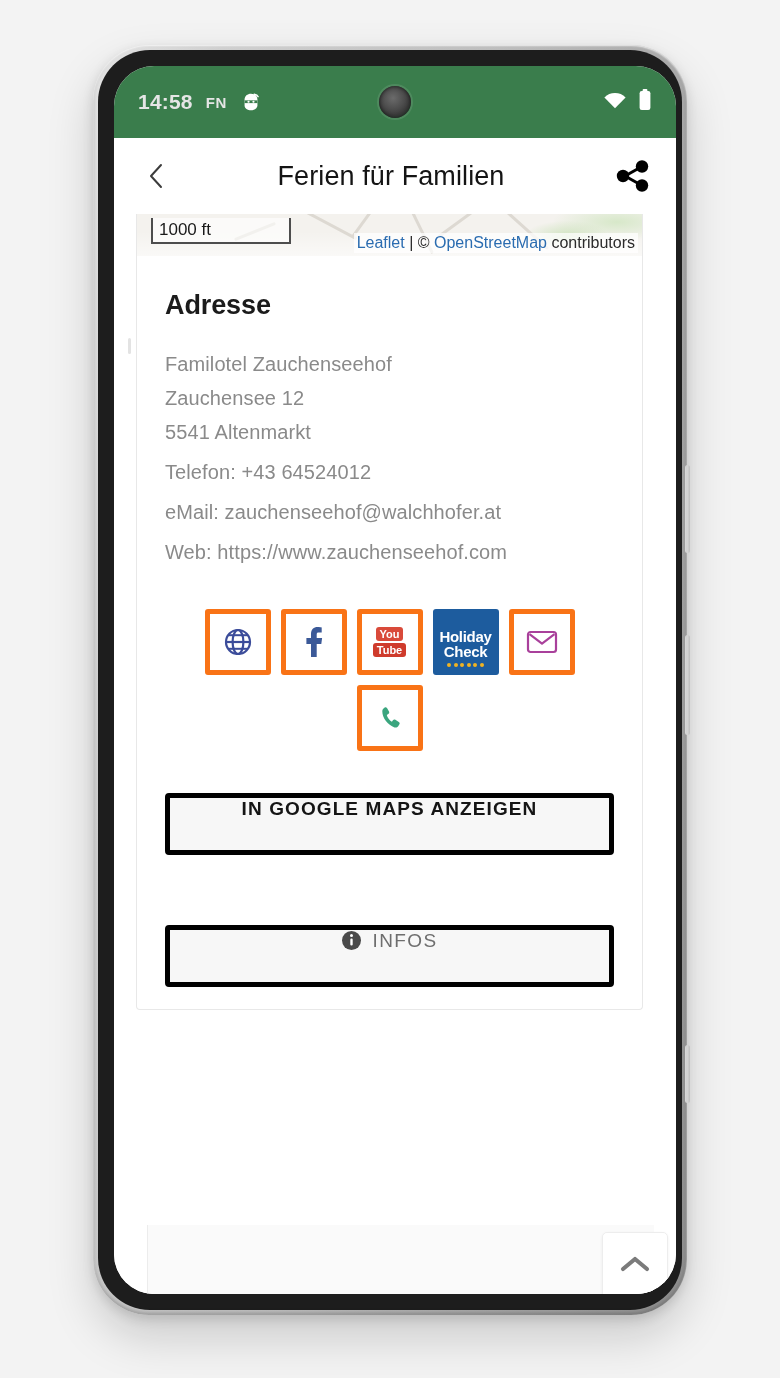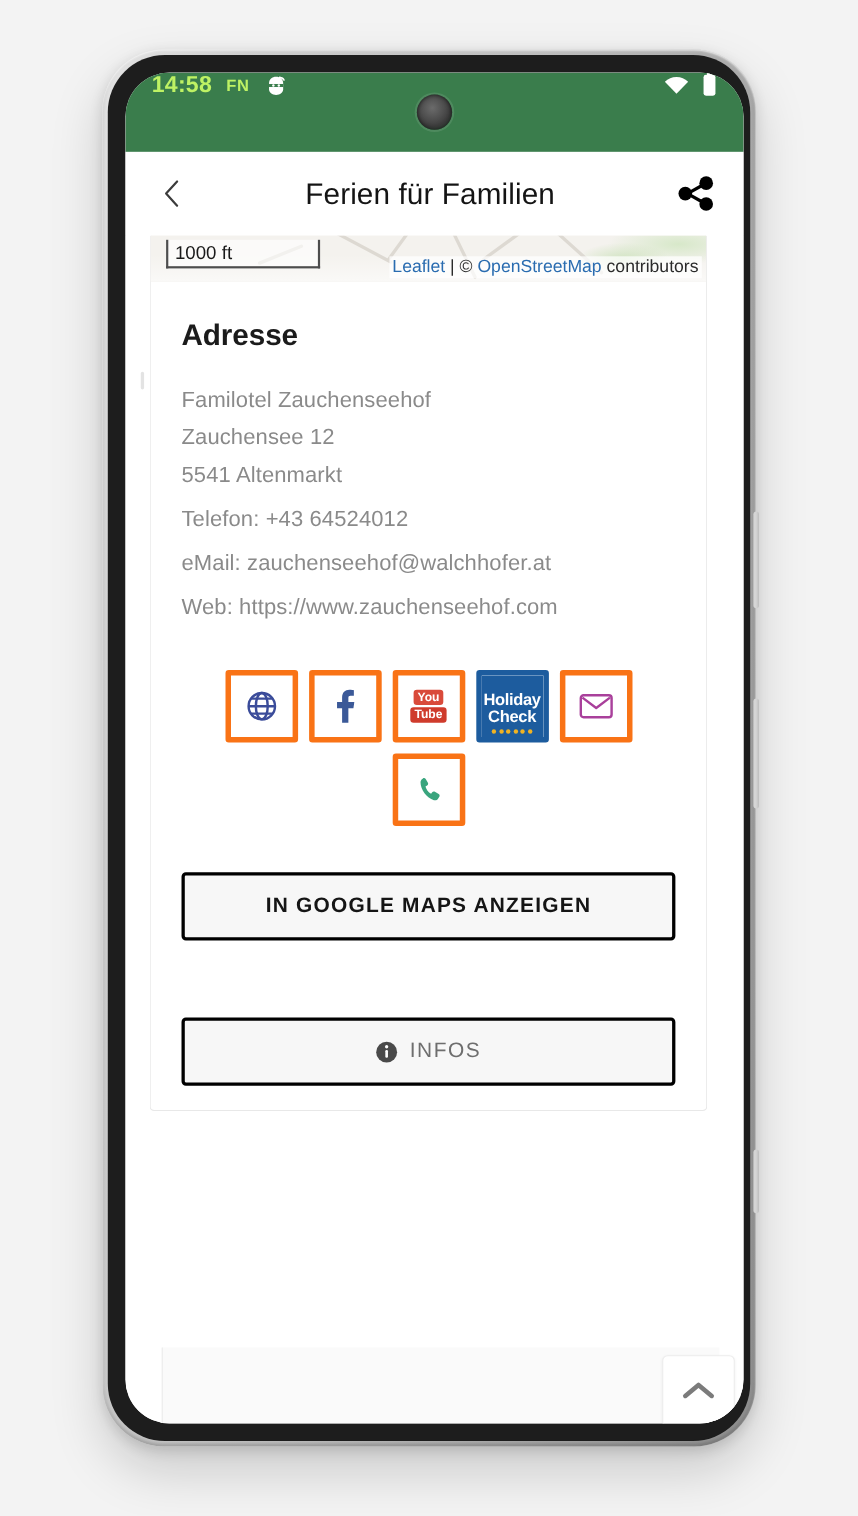--- a/index.html
+++ b/index.html
@@ -63,23 +63,23 @@
   .side-btn.vol-up  { top: 420px; height: 88px; }
   .side-btn.vol-dn  { top: 590px; height: 100px; }
   .side-btn.power   { top: 1000px; height: 58px; }
 
   
   .status-bar {
     position: relative;
     height: 72px;
     background: #3a7d4c;
     display: flex;
-    align-items: flex-start;
+    align-items: center;
     padding: 0 24px;
-    color: #bef264;
+    color: #e5e5e5;
   }
   .status-left { display: flex; align-items: center; gap: 13px; }
   .status-time { font-size: 21px; font-weight: 700; letter-spacing: .2px; }
   .status-fn { font-size: 15px; font-weight: 700; letter-spacing: .6px; }
   .app-badge {
     width: 22px; height: 22px;
     display: flex; align-items: center; justify-content: center;
   }
   .status-right {
     margin-left: auto;
@@ -272,24 +272,24 @@
     line-height: 1.1;
   }
   .yt-logo .yt-bot { background: #cf3b2c; }
 
   
   .btn {
     margin: 0 auto;
     width: 100%;
     height: 62px;
     background: #f7f7f7;
-    border: 3px solid #000000;
+    border: 5px solid #000000;
     border-radius: 4px;
     display: flex;
-    align-items: center;
+    align-items: flex-start;
     justify-content: center;
     gap: 10px;
     font-size: 19px;
     letter-spacing: 1.1px;
     font-weight: 600;
   }
   .btn.primary { color: #151515; margin-top: 42px; }
   .btn.secondary { color: #8e8e8e; margin-top: 16px; font-weight: 500; }
   .btn.infos { color: #6e6e6e; margin-top: 70px; font-weight: 500; letter-spacing: 1.4px; }
 

